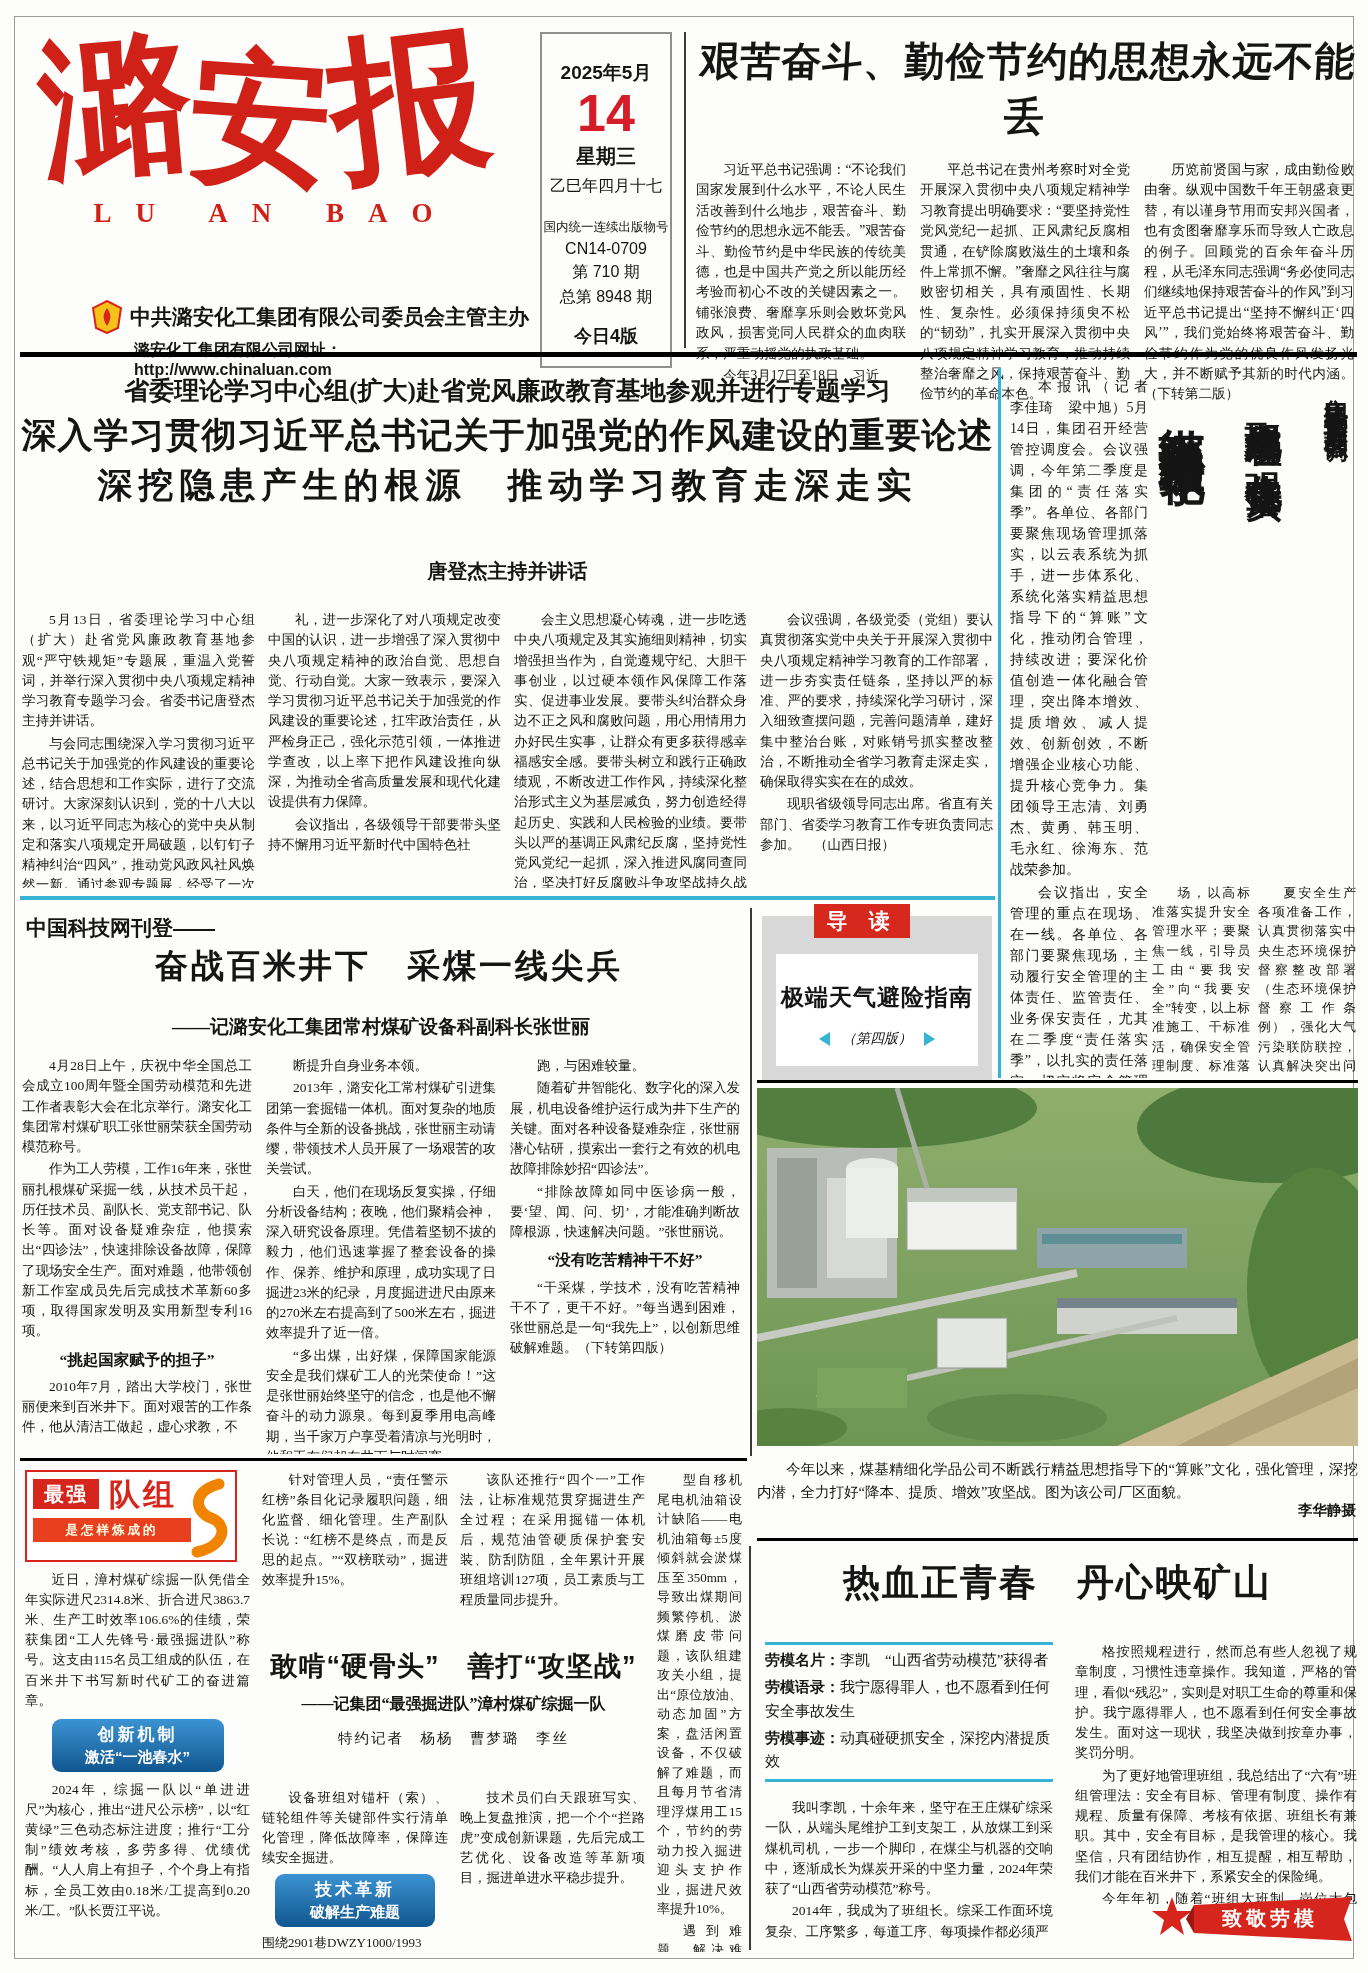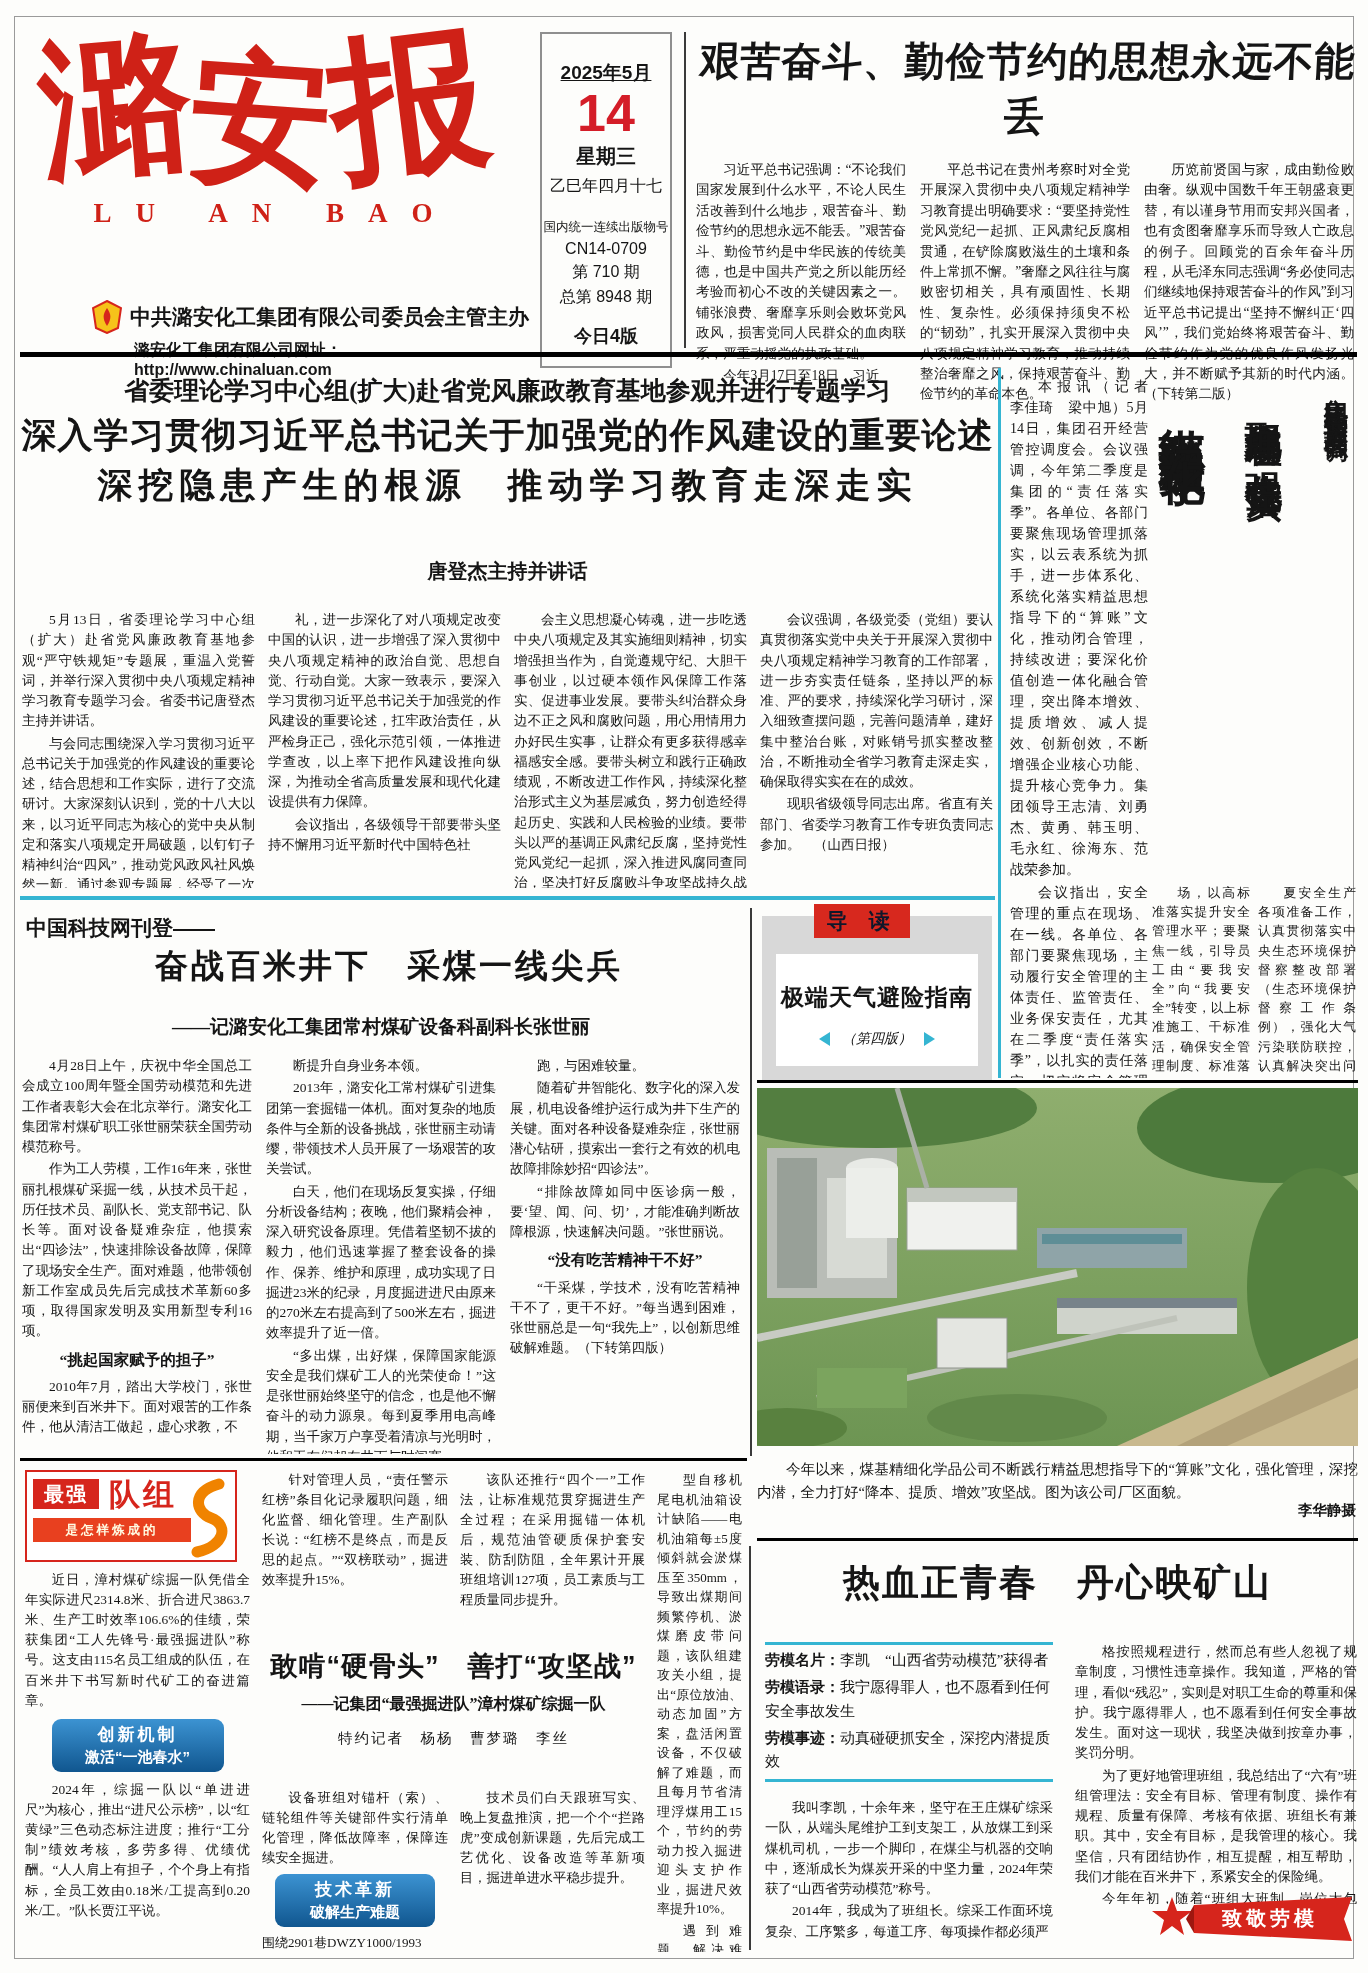--- a/index.html
+++ b/index.html
@@ -21,21 +21,21 @@
   
   #date-box{border:2px solid #8f8f8f;box-sizing:border-box;display:flex;flex-direction:column;
             align-items:center;padding-top:26px;font-family:"Liberation Sans",sans-serif;}
   #date-day{color:#d41d28;font-size:52px;font-weight:900;line-height:1.05;}
   
   .bighead{font-weight:900;letter-spacing:1px;}
   .quote-sub{font-weight:700;text-align:center;margin:6px 0;font-size:15.5px;}
   
   #daodu-outer{background:#d8d8d8;}
   #daodu-inner{position:absolute;left:14px;right:14px;top:38px;bottom:14px;background:#fff;}
-  #daodu-tag{position:absolute;left:52px;top:-12px;width:96px;height:34px;background:#d7281e;color:#0f172a;
+  #daodu-tag{position:absolute;left:52px;top:-12px;width:96px;height:34px;background:#d7281e;color:#ffffff;
              font-size:21px;font-weight:700;letter-spacing:8px;text-align:center;line-height:34px;}
   .tri{display:inline-block;width:0;height:0;vertical-align:middle;}
   .tri-l{border-top:7px solid transparent;border-bottom:7px solid transparent;border-right:11px solid #35b5d2;}
   .tri-r{border-top:7px solid transparent;border-bottom:7px solid transparent;border-left:11px solid #35b5d2;}
   
   .bluebox{background:linear-gradient(180deg,#3c93d2,#10568f);color:#fff;border-radius:9px;
            text-align:center;padding:5px 0;font-family:"Liberation Sans",sans-serif;font-weight:700;
            width:172px;margin:8px auto;line-height:1.35;}
   .bluebox .b1{font-size:17px;letter-spacing:3px;}
   .bluebox .b2{font-size:15px;}
@@ -71,21 +71,21 @@
       <svg width="30" height="34" viewBox="0 0 30 34">
         <path d="M15 1 L29 8 L26 28 L15 33 L4 28 L1 8 Z" fill="#f6c21a" stroke="#d6251c" stroke-width="2"></path>
         <path d="M15 8 C11 14 10 18 15 26 C20 18 19 14 15 8 Z" fill="#d6251c"></path>
       </svg>
       <span class="hei" style="font-size:21px;font-weight:700;">中共潞安化工集团有限公司委员会主管主办</span>
     </div>
     <div class="hei" style="font-size:16px;font-weight:700;margin:6px 0 0 42px;">潞安化工集团有限公司网址：http://www.chinaluan.com</div>
   </div>
 
   <div id="date-box" class="abs" style="left:540px;top:32px;width:132px;height:336px;">
-    <div style="font-size:19px;font-weight:700;text-decoration:underline;">2025年5月</div>
+    <div style="font-size:19px;font-weight:700;">2025年5月</div>
     <div id="date-day">14</div>
     <div style="font-size:20px;font-weight:700;margin-top:2px;">星期三</div>
     <div style="font-size:16px;margin-top:6px;">乙巳年四月十七</div>
     <div style="font-size:12.5px;margin-top:22px;">国内统一连续出版物号</div>
     <div style="font-size:16px;margin-top:4px;">CN14-0709</div>
     <div style="font-size:16px;margin-top:4px;">第 710 期</div>
     <div style="font-size:16px;margin-top:4px;">总第 8948 期</div>
     <div style="font-size:18px;font-weight:700;margin-top:16px;">今日4版</div>
   </div>
 

